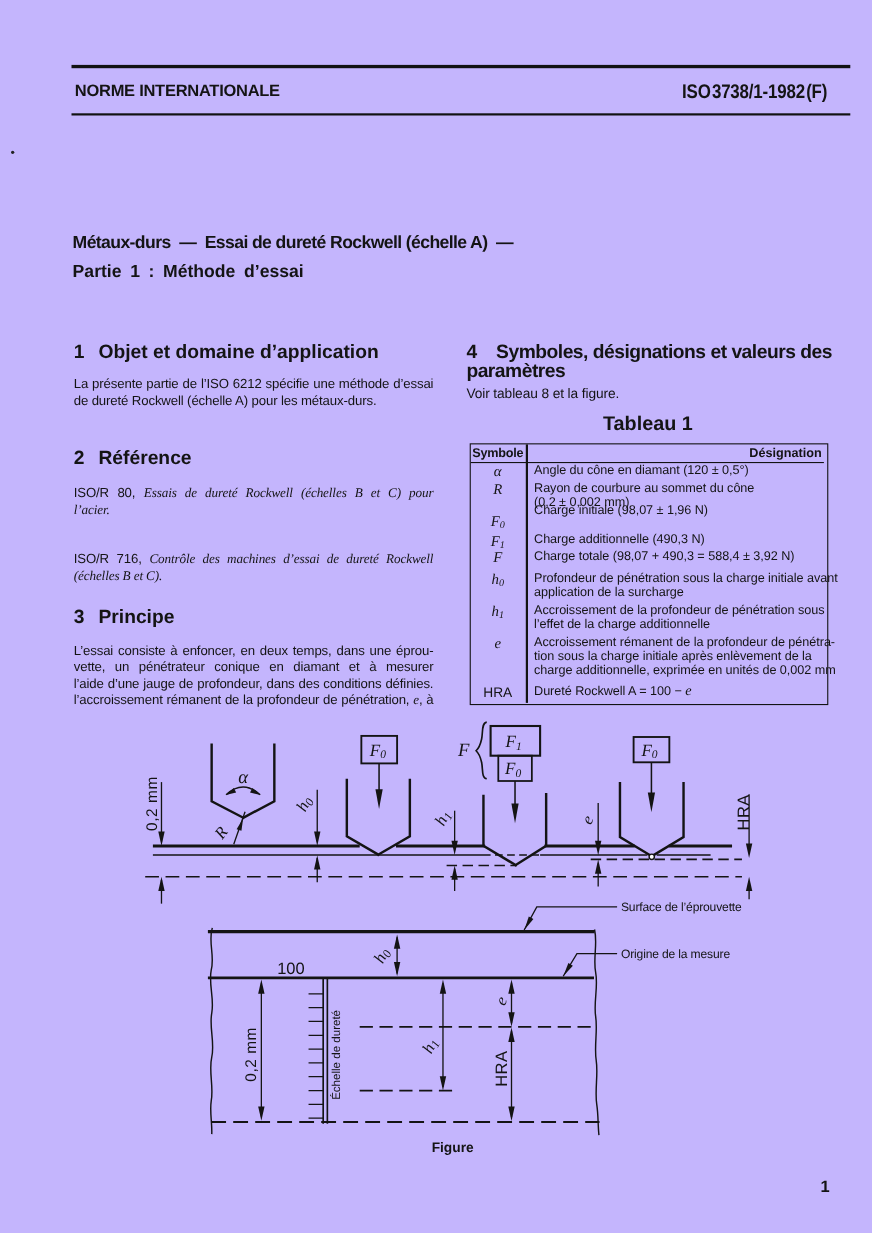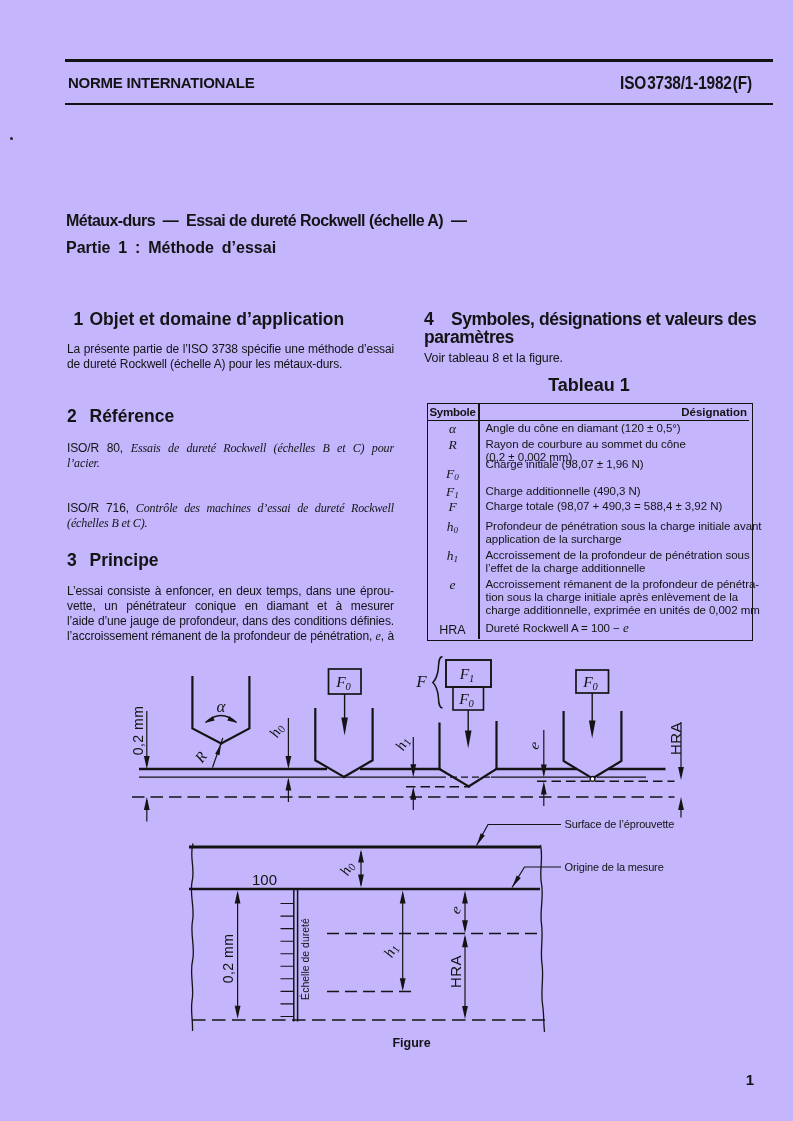--- a/index.html
+++ b/index.html
@@ -18,23 +18,23 @@
 <div id="page">
 
   <div class="abs" style="left:65px;top:58.6px;width:708px;height:3.6px;background:#121212;"></div>
   <div class="abs b" style="left:68px;top:74.3px;font-size:15px;letter-spacing:-0.25px;">NORME INTERNATIONALE</div>
   <div class="abs b" style="left:424px;top:72.8px;width:328px;text-align:right;font-size:18px;transform:scaleX(0.855);transform-origin:right;letter-spacing:-0.2px;">ISO 3738/1-1982 (F)</div>
   <div class="abs" style="left:65px;top:102.7px;width:708px;height:2.7px;background:#121212;"></div>
   <div class="abs" style="left:10px;top:137px;width:3px;height:3px;background:#222;border-radius:50%;"></div>
 
   <div class="abs b" style="left:66px;top:208px;width:700px;font-size:16px;line-height:26.8px;letter-spacing:-0.55px;">Métaux-durs &nbsp;—&nbsp; Essai de dureté Rockwell (échelle A) &nbsp;—<br><span style="letter-spacing:0;word-spacing:3.4px;">Partie 1 : Méthode d’essai</span></div>
 
-  <div class="abs b" style="left:67px;top:309.2px;font-size:17.5px;text-align:center;"><span class="num" style="width:22.5px;">1</span>Objet et domaine d’application</div>
+  <div class="abs b" style="left:67px;top:309.2px;font-size:17.5px;"><span class="num" style="width:22.5px;">1</span>Objet et domaine d’application</div>
   <div class="abs body" style="left:67px;top:341.8px;width:327px;">
-    <div class="jl">La présente partie de l’ISO 3738 spécifie une méthode d’essai</div>
+    <div class="jl">La présente partie de l’ISO 6212 spécifie une méthode d’essai</div>
     <div>de dureté Rockwell (échelle A) pour les métaux-durs.</div>
   </div>
 
   <div class="abs b" style="left:67px;top:406.3px;font-size:17.5px;"><span class="num" style="width:22.5px;">2</span>Référence</div>
   <div class="abs body" style="left:67px;top:441.3px;width:327px;">
     <div class="jl">ISO/R 80, <span class="it">Essais de dureté Rockwell (échelles B et C) pour</span></div>
     <div class="it">l’acier.</div>
   </div>
   <div class="abs body" style="left:67px;top:501px;width:327px;">
     <div class="jl">ISO/R 716, <span class="it">Contrôle des machines d’essai de dureté Rockwell</span></div>

